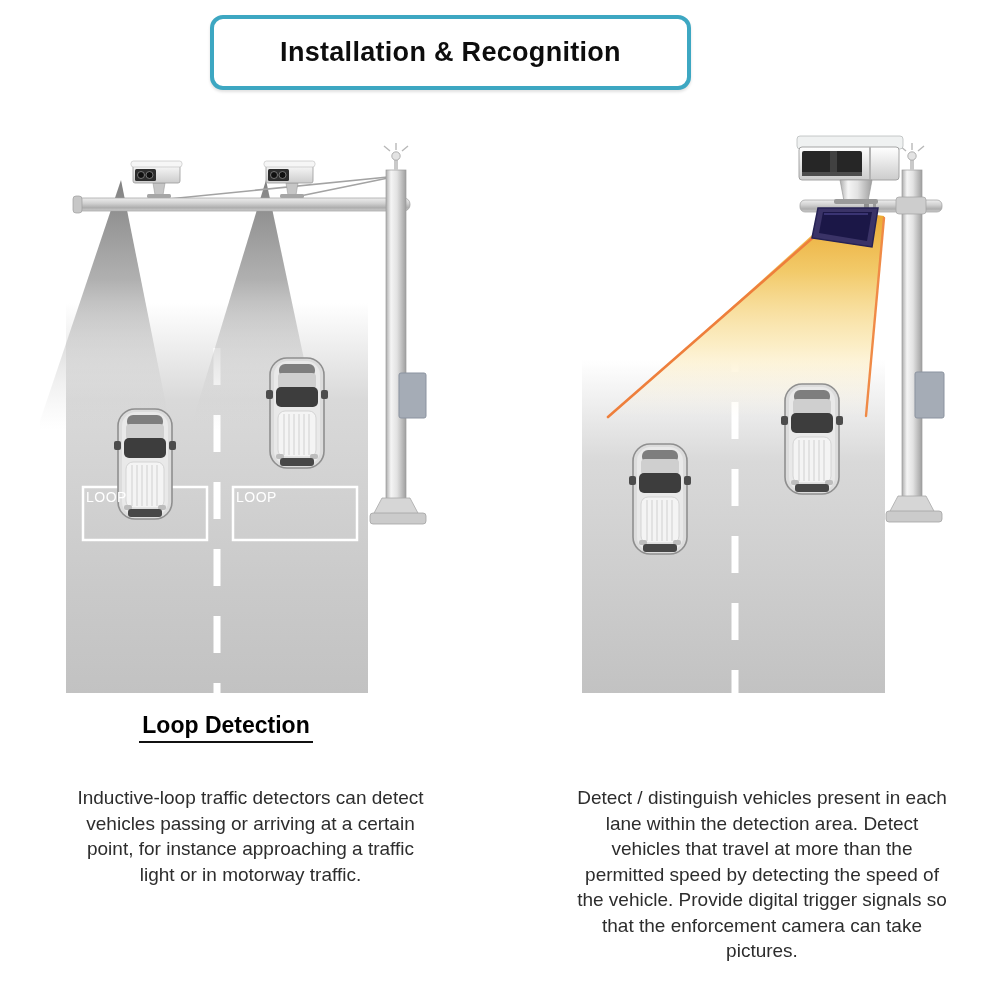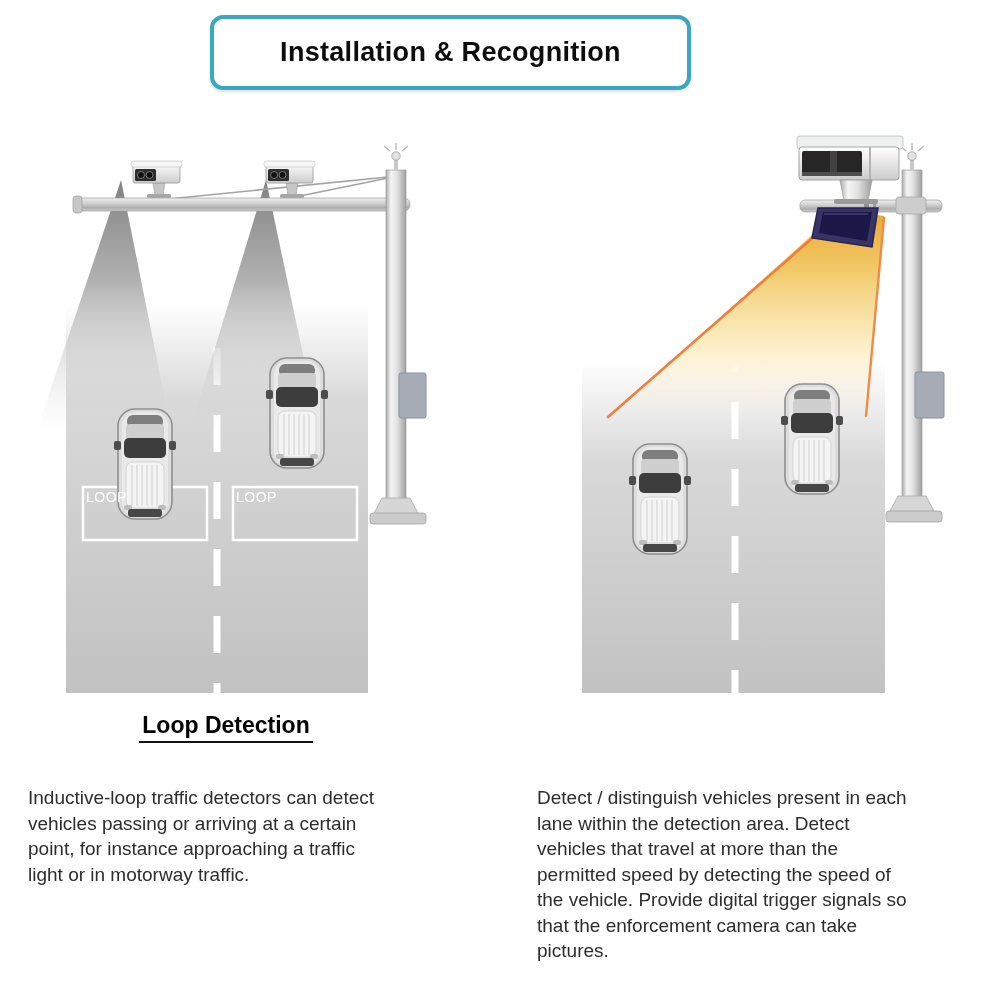--- a/index.html
+++ b/index.html
@@ -18,20 +18,21 @@
   svg.defs-svg{position:absolute;width:0;height:0;}
   .loop-label{
     position:absolute;color:#ffffff;font-size:14px;line-height:22px;
     letter-spacing:0.5px;font-weight:400;
   }
   .heading{position:absolute;text-align:center;font-size:23px;font-weight:bold;color:#000;}
   .heading .hl{border-bottom:2.5px solid #111;padding:0 3px 3px 3px;margin-top:36px;}
   .desc{
     position:absolute;margin:0;font-size:19px;line-height:25.5px;color:#2d2d2d;
     white-space:pre-line;
+    text-align:center;
   }
 </style>
 </head>
 <body>
 
 <div class="canvas">
 
   <svg class="defs-svg" aria-hidden="true">
     <defs>
       <linearGradient id="roadG" x1="0" y1="0" x2="0" y2="1">

